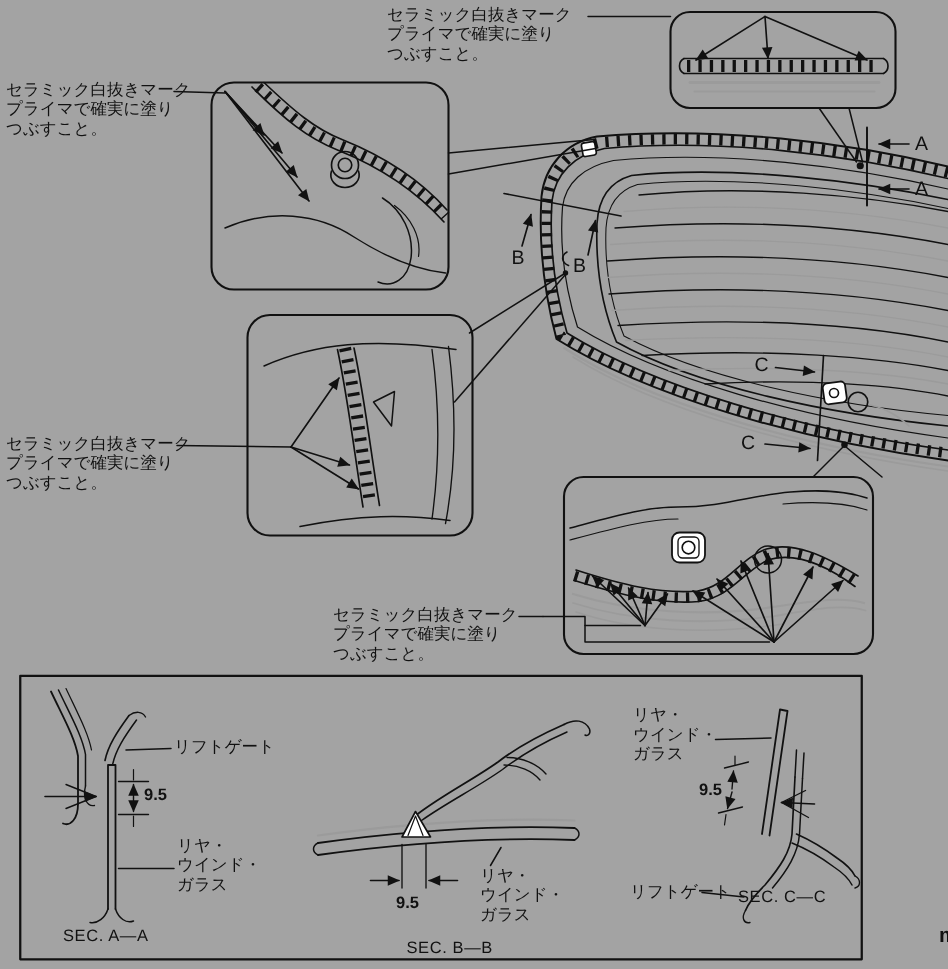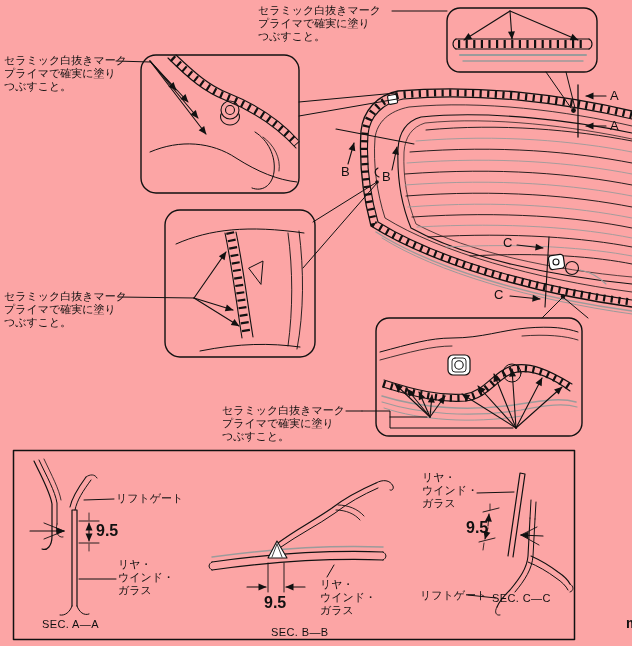--- a/index.html
+++ b/index.html
@@ -1,22 +1,22 @@
 <!DOCTYPE html>
 <html><head>
 <meta charset="utf-8">
 <style>
   html,body{margin:0;padding:0;background:#fff;}
-  #stage{position:relative;width:632px;height:646px;background:#fca5a5;overflow:hidden;
+  #stage{position:relative;width:632px;height:646px;background:#a3a3a3;overflow:hidden;
          font-family:"Liberation Sans",sans-serif;color:#111;}
   #art{position:absolute;left:0;top:0;}
   .lbl{position:absolute;font-size:11px;line-height:13px;color:#111;white-space:nowrap;}
   .lbl .ln{display:block;}
   .cut{font-size:13px;font-weight:400;}
-  .dim{font-weight:bold;font-size:16px;text-align:right;}
+  .dim{font-weight:bold;font-size:11px;text-align:right;}
   .sec{font-size:11px;letter-spacing:.4px;}
   .unit{font-weight:bold;font-size:14px;margin-left:29px;}
   svg{display:block;}
   path,rect,line,circle,ellipse{vector-effect:non-scaling-stroke;}
 </style>
 </head>
 <body>
 
 <div id="stage">
 

